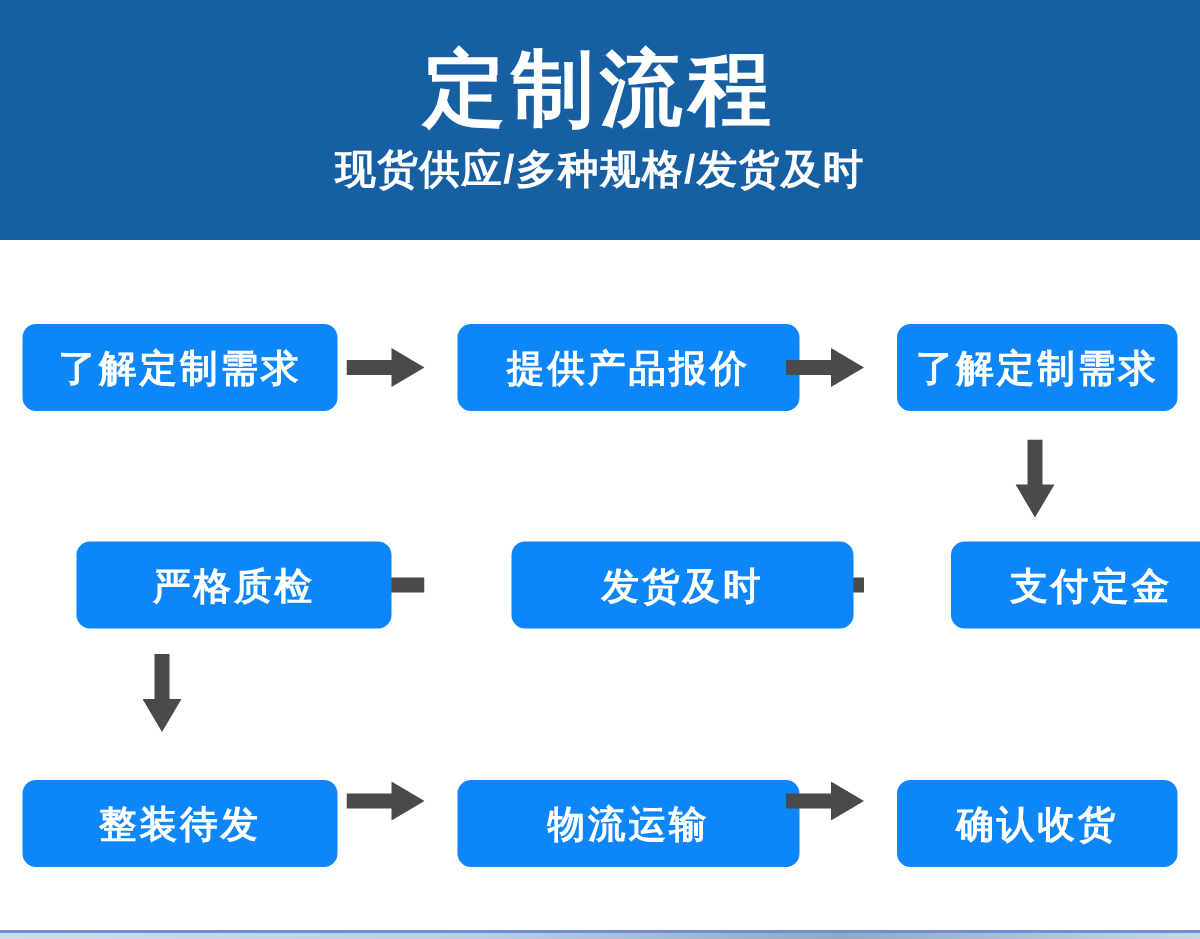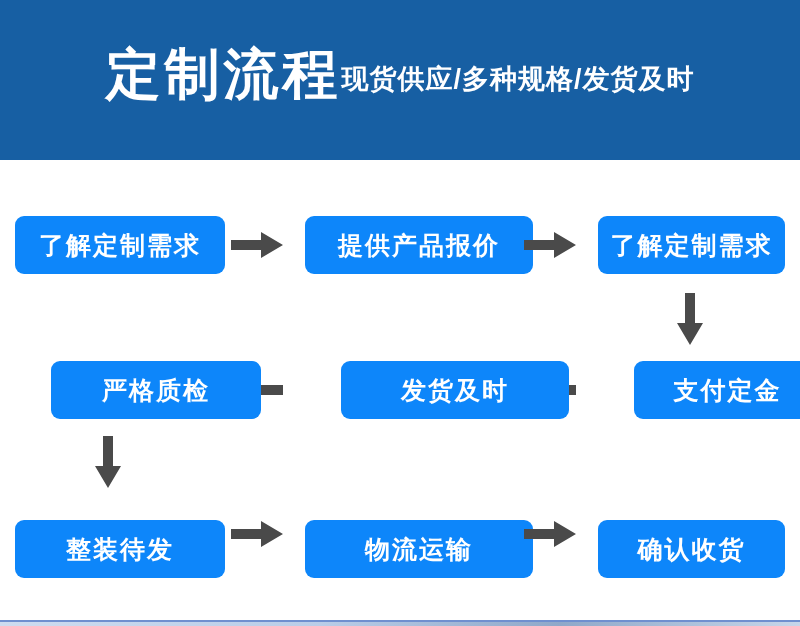--- a/index.html
+++ b/index.html
@@ -18,21 +18,21 @@
 
   
   .banner {
     position: absolute;
     left: 0;
     top: 0;
     width: 800px;
     height: 160px;
     background: #175FA3;
     display: flex;
-    flex-direction: row;
+    flex-direction: column;
     align-items: center;
     justify-content: center;
     box-sizing: border-box;
   }
   .banner-title {
     color: #ffffff;
     font-size: 55px;
     font-weight: 700;
     letter-spacing: 4px;
     line-height: 1.05;

